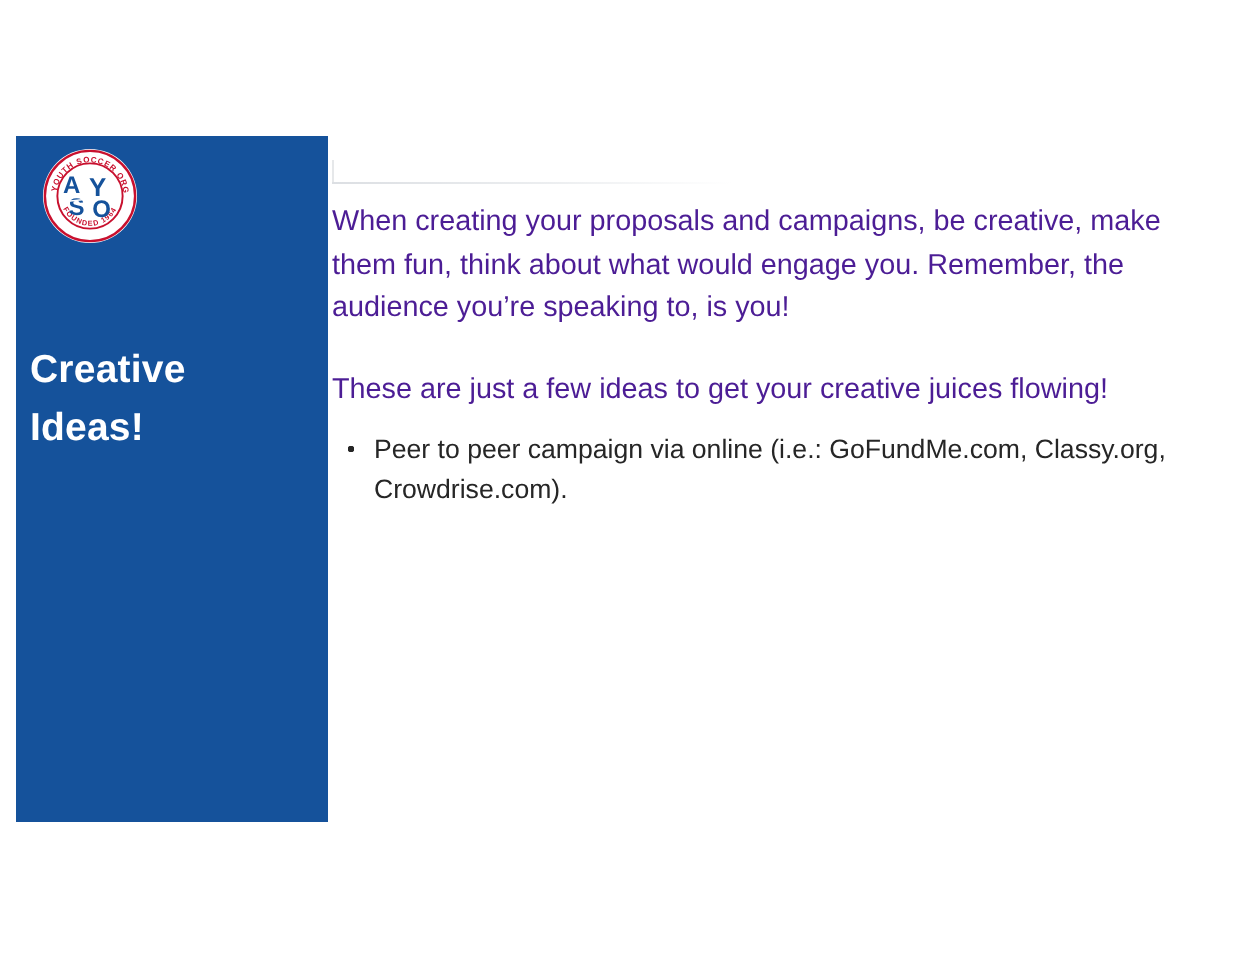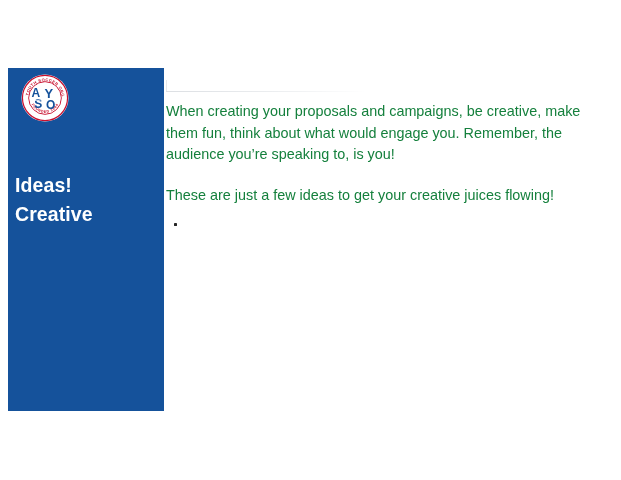--- a/index.html
+++ b/index.html
@@ -70,21 +70,21 @@
   #rule-tick {
     position: absolute;
     left: 166px;
     top: 80px;
     width: 1px;
     height: 11px;
     background: #e6e8ea;
   }
 
   .para {
-    color: #15803d;
+    color: #4c1d95;
     font-size: 14.4px;
     line-height: 21.5px;
     margin: 0 0 4px 0;
     padding: 0;
     width: 434px;
   }
   #para1 { margin-top: 10px; }
   #para2 { margin-top: 19px; }
 
   
@@ -139,38 +139,39 @@
           <text x="31" y="47" font-size="25" text-anchor="middle">A</text>
           <text x="58" y="50" font-size="27" text-anchor="middle">Y</text>
           <text x="36" y="70" font-size="25" text-anchor="middle">S</text>
           <text x="62" y="72" font-size="25" text-anchor="middle">O</text>
         </g>
         <line x1="22" y1="56" x2="78" y2="50" stroke="#ffffff" stroke-width="1.6"></line>
       </svg>
     </div>
 
     <div id="title-text">
+      <span class="tline">Creative</span>
       <span class="tline">Ideas!</span>
-      <span class="tline">Creative</span>
     </div>
   </div>
 
   <div id="rule-tick"></div>
   <div id="top-rule"></div>
 
   <div id="body-area">
     <p id="para1" class="para">When creating your proposals and campaigns, be creative, make them fun, think about what would engage you. Remember, the audience you’re speaking to, is you!</p>
     <p id="para2" class="para">These are just a few ideas to get your creative juices flowing!</p>
 
     <ul id="bullets">
       <li>
         <span class="dot"></span>
       </li>
       <li>
         <span class="dot"></span>
       </li>
       <li>
         <span class="dot"></span>
+        <span>Peer to peer campaign via online (i.e.: GoFundMe.com, Classy.org, Crowdrise.com).</span>
       </li>
     </ul>
   </div>
 
 </div>
 
 </body></html>

